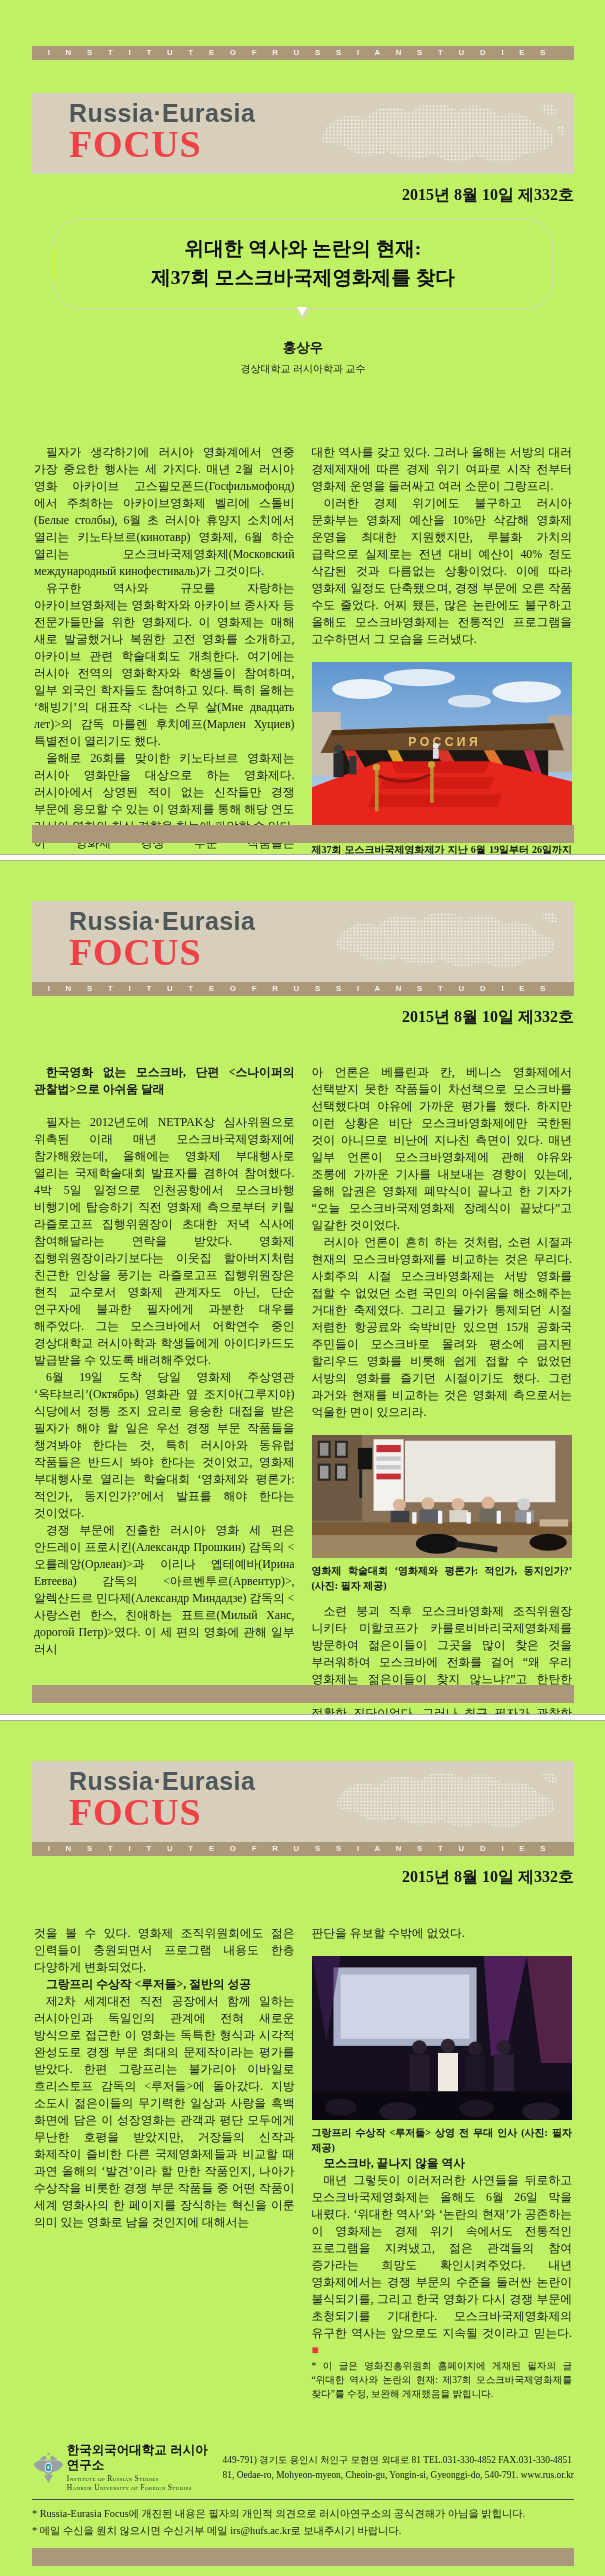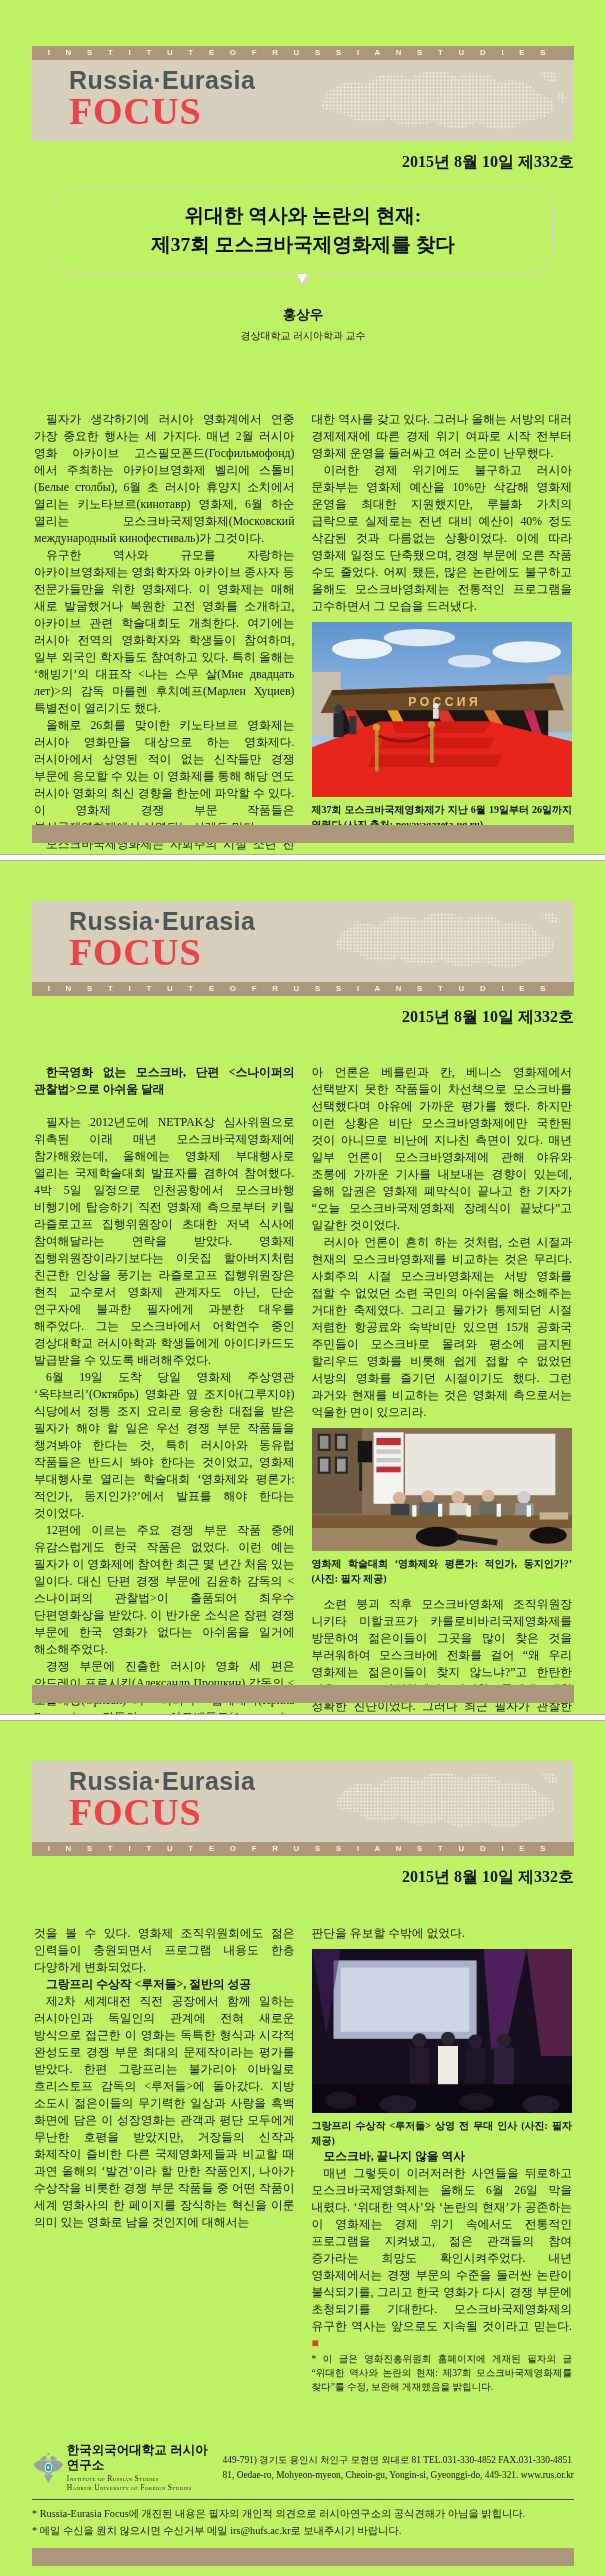--- a/index.html
+++ b/index.html
@@ -9,21 +9,21 @@
   .page-2{height:853px;border-bottom:0.7px solid #acacac;border-top:0.7px solid #acacac;margin-top:5px;}
   .page-3{height:856px;border-top:0.7px solid #acacac;margin-top:5px;}
 
   
   .mast{margin:0 32px;}
   .page-1 .mast{margin-top:46px;}
   .page-2 .mast,.page-3 .mast{margin-top:40px;}
   .band{height:13.5px;background:#ab987a;color:#f4f1e6;font-family:"Liberation Sans",sans-serif;
         font-weight:bold;font-size:7.8px;letter-spacing:6.8px;display:flex;align-items:center;
         padding-left:15.7px;white-space:nowrap;overflow:hidden;}
-  .logo-box{position:relative;height:81px;background:#d7cfbc;overflow:hidden;}
+  .logo-box{position:relative;height:81px;background:#d7cfbc;overflow:hidden;margin-top:33px;}
   .brand{position:absolute;left:37px;top:7.1px;}
   .brand-top{font-family:"Liberation Sans",sans-serif;font-weight:bold;font-size:25px;color:#4d5759;line-height:26px;letter-spacing:0.4px;}
   .brand-bottom{font-family:"Liberation Serif",serif;font-weight:bold;font-size:38px;color:#ee4247;line-height:37px;letter-spacing:0.7px;}
   .map-svg{position:absolute;right:5.7px;top:1.4px;}
 
   .dateline{margin:11.4px 32px 0;text-align:right;font-weight:bold;font-size:16px;}
 
   
   .title-bubble{position:relative;margin:13px 53px 0;border:1.4px solid #ddd5bd;border-radius:26px;
                 padding:14.3px 5.7px 15.7px;text-align:center;font-weight:bold;font-size:19.6px;line-height:29px;color:#0d0d0d;}
@@ -40,21 +40,21 @@
   .page-1 .cols{margin-top:68px;}
   .page-2 .cols{margin-top:36px;}
   .page-3 .cols{margin-top:37px;}
   .col p{margin:0;font-size:11.8px;line-height:17px;text-align:justify;text-indent:12px;word-break:keep-all;}
   .col p.noind{text-indent:0;}
   .subhead{font-weight:bold;}
   .page-2 .subhead{margin-bottom:16.4px;}
   .subhead-l{margin:18px 0;}
   .subhead-r{margin:20.7px 0 18px;}
 
-  figure{margin:7px 0 0;}
+  figure{margin:14px 0 0;}
   figure svg{display:block;width:100%;}
   figcaption{font-weight:bold;font-size:10px;line-height:15px;text-align:justify;margin-top:5px;word-break:keep-all;}
   .footnote{margin-top:10px;}
   .col p.footnote{font-size:9.6px;line-height:14.3px;}
   .endmark{color:#e03c34;}
 
   
   .footbar{position:absolute;left:32px;right:32px;bottom:10.7px;height:18.5px;background:#ab987a;}
   .inst-footer{position:absolute;left:32px;right:32px;bottom:38px;}
   .inst-row{display:flex;align-items:center;gap:2px;}
@@ -98,21 +98,21 @@
   <div class="affil">경상대학교 러시아학과 교수</div>
 
   <div class="cols">
     <div class="col">
       <p>필자가 생각하기에 러시아 영화계에서 연중 가장 중요한 행사는 세 가지다. 매년 2월 러시아 영화 아카이브 고스필모폰드(Госфильмофонд)에서 주최하는 아카이브영화제 벨리에 스톨비(Белые столбы), 6월 초 러시아 휴양지 소치에서 열리는 키노타브르(кинотавр) 영화제, 6월 하순 열리는 모스크바국제영화제(Московский международный кинофестиваль)가 그것이다.</p>
       <p>유구한 역사와 규모를 자랑하는 아카이브영화제는 영화학자와 아카이브 종사자 등 전문가들만을 위한 영화제다. 이 영화제는 매해 새로 발굴했거나 복원한 고전 영화를 소개하고, 아카이브 관련 학술대회도 개최한다. 여기에는 러시아 전역의 영화학자와 학생들이 참여하며, 일부 외국인 학자들도 참여하고 있다. 특히 올해는 ‘해빙기’의 대표작 &lt;나는 스무 살(Мне двадцать лет)&gt;의 감독 마를렌 후치예프(Марлен Хуциев) 특별전이 열리기도 했다.</p>
       <p>올해로 26회를 맞이한 키노타브르 영화제는 러시아 영화만을 대상으로 하는 영화제다. 러시아에서 상영된 적이 없는 신작들만 경쟁 부문에 응모할 수 있는 이 영화제를 통해 해당 연도 러시아 영화의 최신 경향을 한눈에 파악할 수 있다. 이 영화제 경쟁 부문 작품들은 부산국제영화제에서 상영되는 사례도 많다.</p>
       <p>모스크바국제영화제는 사회주의 시절 소련 전 지역에 걸친 최대의 영화 축제로 이탈리아 거장 영화감독 페데리코 펠리니의 &lt;8과 2분의 1&gt;을 그랑프리로 선정했던 위</p>
     </div>
     <div class="col">
-      <p class="noind">대한 역사를 갖고 있다. 그러나 올해는 서방의 대러 경제제재에 따른 경제 위기 여파로 시작 전부터 영화제 운영을 둘러싸고 여러 소문이 난무했다.</p>
+      <p class="noind">대한 역사를 갖고 있다. 그러나 올해는 서방의 대러 경제제재에 따른 경제 위기 여파로 시작 전부터 영화제 운영을 둘러싸고 여러 소문이 그랑프리.</p>
       <p>이러한 경제 위기에도 불구하고 러시아 문화부는 영화제 예산을 10%만 삭감해 영화제 운영을 최대한 지원했지만, 루블화 가치의 급락으로 실제로는 전년 대비 예산이 40% 정도 삭감된 것과 다름없는 상황이었다. 이에 따라 영화제 일정도 단축됐으며, 경쟁 부문에 오른 작품 수도 줄었다. 어찌 됐든, 많은 논란에도 불구하고 올해도 모스크바영화제는 전통적인 프로그램을 고수하면서 그 모습을 드러냈다.</p>
       <figure>
         <svg viewBox="0 0 364 246" width="259" height="175" preserveAspectRatio="none">
           <defs>
             <linearGradient id="sky1" x1="0" y1="0" x2="0" y2="1">
               <stop offset="0" stop-color="#5e95cf"></stop>
                 <stop offset="1" stop-color="#c8ddf0"></stop>
             </linearGradient>
           </defs>
           <rect width="364" height="246" fill="url(#sky1)"></rect>
@@ -173,21 +173,20 @@
     <div class="band">I N S T I T U T E   O F   R U S S I A N   S T U D I E S</div>
   </div>
 
   <div class="dateline">2015년 8월 10일 제332호</div>
 
   <div class="cols">
     <div class="col">
       <p class="subhead">한국영화 없는 모스크바, 단편 &lt;스나이퍼의 관찰법&gt;으로 아쉬움 달래</p>
       <p>필자는 2012년도에 NETPAK상 심사위원으로 위촉된 이래 매년 모스크바국제영화제에 참가해왔는데, 올해에는 영화제 부대행사로 열리는 국제학술대회 발표자를 겸하여 참여했다. 4박 5일 일정으로 인천공항에서 모스크바행 비행기에 탑승하기 직전 영화제 측으로부터 키릴 라즐로고프 집행위원장이 초대한 저녁 식사에 참여해달라는 연락을 받았다. 영화제 집행위원장이라기보다는 이웃집 할아버지처럼 친근한 인상을 풍기는 라즐로고프 집행위원장은 현직 교수로서 영화제 관계자도 아닌, 단순 연구자에 불과한 필자에게 과분한 대우를 해주었다. 그는 모스크바에서 어학연수 중인 경상대학교 러시아학과 학생들에게 아이디카드도 발급받을 수 있도록 배려해주었다.</p>
       <p>6월 19일 도착 당일 영화제 주상영관 ‘옥탸브리’(Октябрь) 영화관 옆 조지아(그루지야) 식당에서 정통 조지 요리로 융숭한 대접을 받은 필자가 해야 할 일은 우선 경쟁 부문 작품들을 챙겨봐야 한다는 것, 특히 러시아와 동유럽 작품들은 반드시 봐야 한다는 것이었고, 영화제 부대행사로 열리는 학술대회 ‘영화제와 평론가: 적인가, 동지인가?’에서 발표를 해야 한다는 것이었다.</p>
-      <p>12편에 이르는 주요 경쟁 부문 작품 중에 유감스럽게도 한국 작품은 없었다. 이런 예는 필자가 이 영화제에 참여한 최근 몇 년간 처음 있는 일이다. 대신 단편 경쟁 부문에 김윤하 감독의 &lt;스나이퍼의 관찰법&gt;이 출품되어 최우수 단편영화상을 받았다. 이 반가운 소식은 장편 경쟁 부문에 한국 영화가 없다는 아쉬움을 일거에 해소해주었다.</p>
       <p>경쟁 부문에 진출한 러시아 영화 세 편은 안드레이 프로시킨(Александр Прошкин) 감독의 &lt;오를레앙(Орлеан)&gt;과 이리나 옙테예바(Ирина Евтеева) 감독의 &lt;아르벤투르(Арвентур)&gt;, 알렉산드르 민다제(Александр Миндадзе) 감독의 &lt;사랑스런 한스, 친애하는 표트르(Милый Ханс, дорогой Петр)&gt;였다. 이 세 편의 영화에 관해 일부 러시</p>
     </div>
     <div class="col">
       <p class="noind">아 언론은 베를린과 칸, 베니스 영화제에서 선택받지 못한 작품들이 차선책으로 모스크바를 선택했다며 야유에 가까운 평가를 했다. 하지만 이런 상황은 비단 모스크바영화제에만 국한된 것이 아니므로 비난에 지나친 측면이 있다. 매년 일부 언론이 모스크바영화제에 관해 야유와 조롱에 가까운 기사를 내보내는 경향이 있는데, 올해 압권은 영화제 폐막식이 끝나고 한 기자가 “오늘 모스크바국제영화제 장례식이 끝났다”고 일갈한 것이었다.</p>
       <p>러시아 언론이 흔히 하는 것처럼, 소련 시절과 현재의 모스크바영화제를 비교하는 것은 무리다. 사회주의 시절 모스크바영화제는 서방 영화를 접할 수 없었던 소련 국민의 아쉬움을 해소해주는 거대한 축제였다. 그리고 물가가 통제되던 시절 저렴한 항공료와 숙박비만 있으면 15개 공화국 주민들이 모스크바로 몰려와 평소에 금지된 할리우드 영화를 비롯해 쉽게 접할 수 없었던 서방의 영화를 즐기던 시절이기도 했다. 그런 과거와 현재를 비교하는 것은 영화제 측으로서는 억울한 면이 있으리라.</p>
       <figure>
         <svg viewBox="0 0 364 172" width="259" height="123" preserveAspectRatio="none">
           <rect width="364" height="172" fill="#8a7258"></rect>
           <rect x="0" y="0" width="70" height="120" fill="#6e5a43"></rect>
           <rect x="8" y="8" width="18" height="24" fill="#2c2620"></rect>
@@ -314,21 +313,21 @@
         <ellipse cx="32" cy="30" rx="5.4" ry="8" fill="#2b9fab"></ellipse>
         <ellipse cx="32" cy="30" rx="2.2" ry="3.4" fill="#e9f6f7"></ellipse>
       </svg>
       <div>
         <div class="org-kr">한국외국어대학교 러시아연구소</div>
         <div class="org-en">Institute of Russian Studies</div>
         <div class="org-en">Hankuk University of Foreign Studies</div>
       </div>
       <div class="inst-addr">
         <div>449-791) 경기도 용인시 처인구 모현면 외대로 81   TEL.031-330-4852   FAX.031-330-4851</div>
-        <div>81, Oedae-ro, Mohyeon-myeon, Cheoin-gu, Yongin-si, Gyeonggi-do, 449-321.  www.rus.or.kr</div>
+        <div>81, Oedae-ro, Mohyeon-myeon, Cheoin-gu, Yongin-si, Gyeonggi-do, 540-791.  www.rus.or.kr</div>
       </div>
     </div>
     <div class="inst-rule"></div>
     <p class="disc">* Russia-Eurasia Focus에 개진된 내용은 필자의 개인적 의견으로 러시아연구소의 공식견해가 아님을 밝힙니다.</p>
     <p class="disc">* 메일 수신을 원치 않으시면 수신거부 메일 irs@hufs.ac.kr로 보내주시기 바랍니다.</p>
   </div>
   <div class="footbar"></div>
 </div>
 
 

